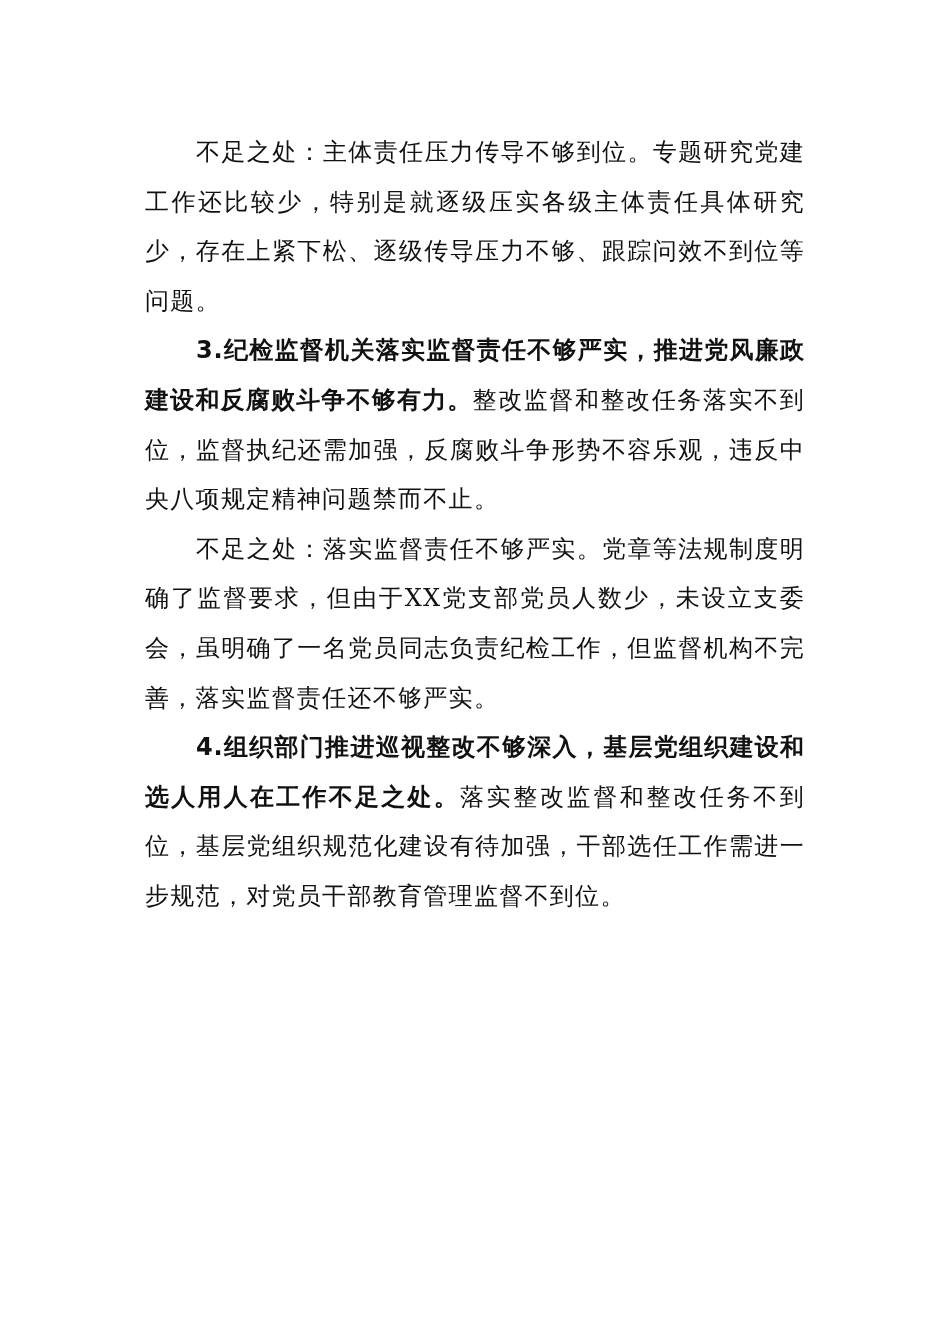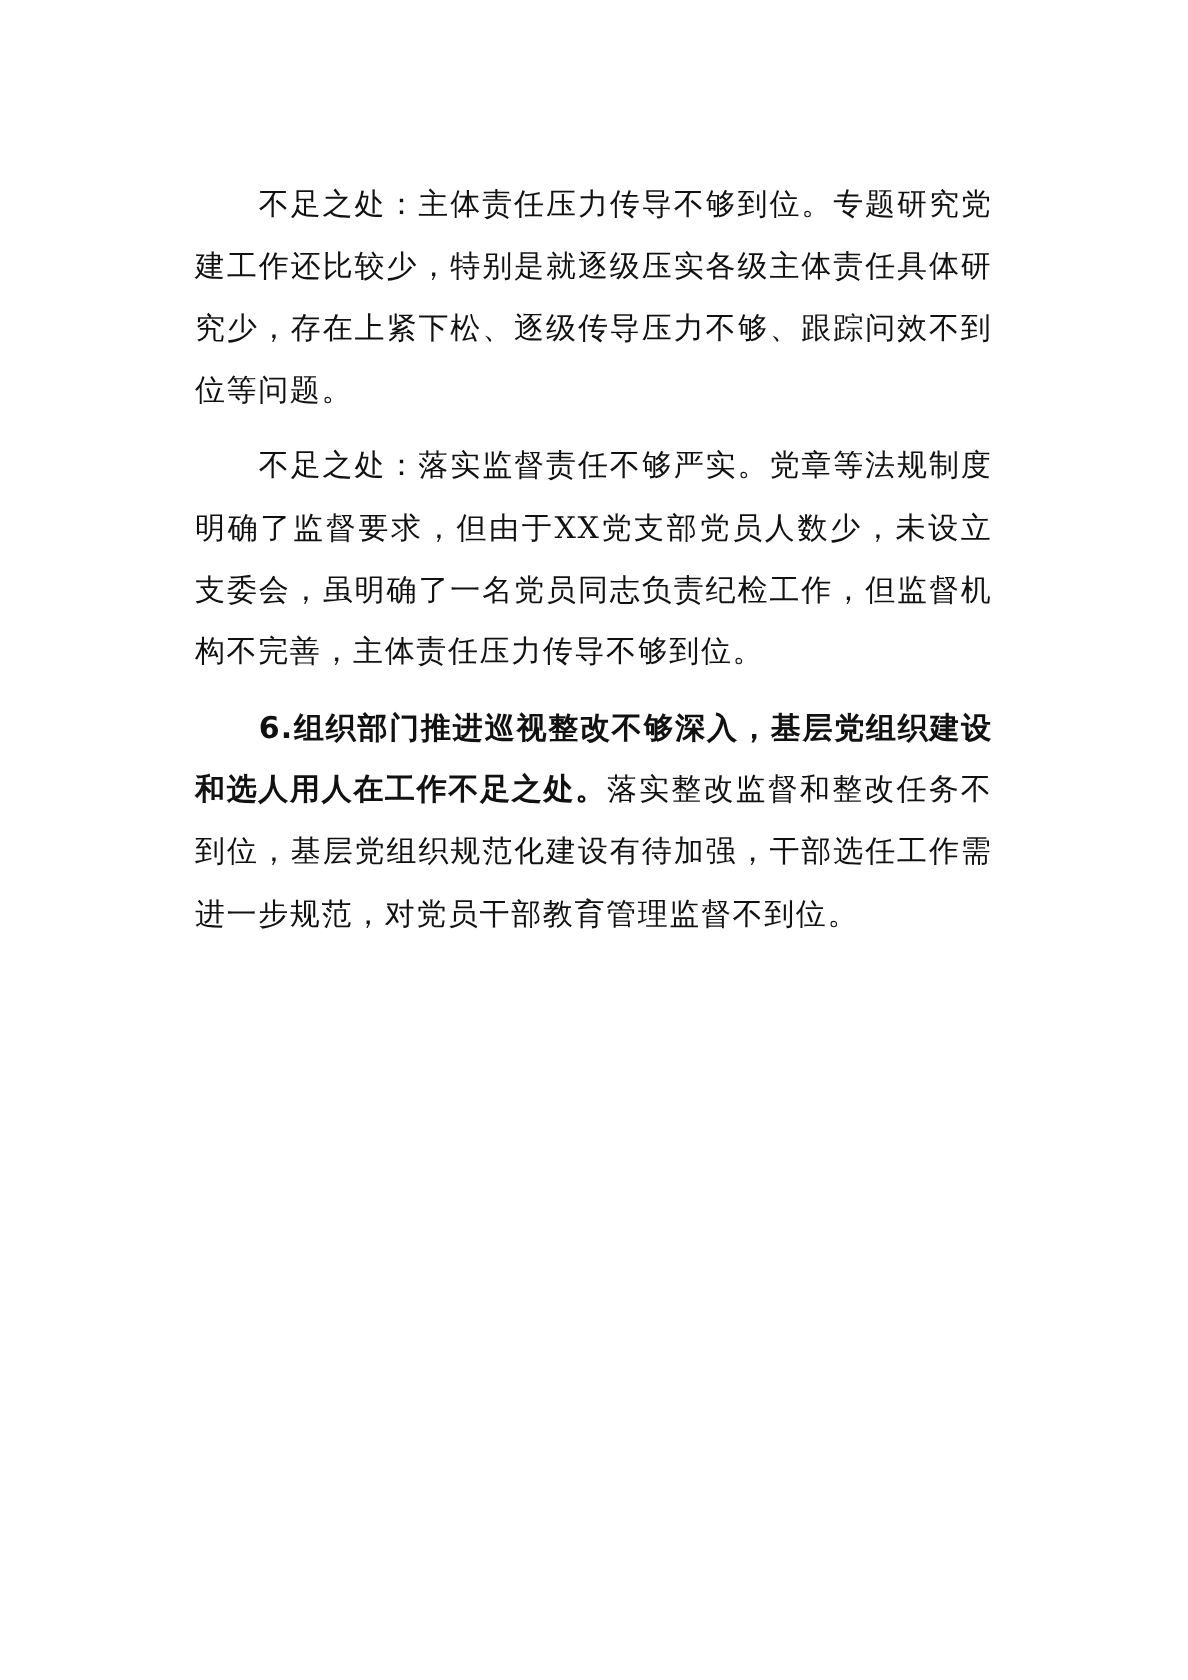--- a/index.html
+++ b/index.html
@@ -19,35 +19,38 @@
     top: 128px;
     width: 660px;
     font-family: "DejaVu Serif", "Liberation Serif", serif;
     font-size: 24px;
     line-height: 49.6px;
     color: #111111;
     letter-spacing: 1.3px;
     text-align: justify;
   }
   .para {
-    margin: 11px;
+    margin: 0;
     text-indent: 51px;
   }
   .bold {
     font-weight: bold;
     font-family: "DejaVu Sans", "Liberation Sans", sans-serif;
     letter-spacing: 0.9px;
   }
 </style>
 </head>
 <body>
 
 <div class="page">
   <p class="para">
     <span class="bold"></span><span>不足之处：主体责任压力传导不够到位。专题研究党建工作还比较少，特别是就逐级压实各级主体责任具体研究少，存在上紧下松、逐级传导压力不够、跟踪问效不到位等问题。</span>
   </p>
   <p class="para">
-    <span class="bold"></span><span>不足之处：落实监督责任不够严实。党章等法规制度明确了监督要求，但由于XX党支部党员人数少，未设立支委会，虽明确了一名党员同志负责纪检工作，但监督机构不完善，主体责任压力传导不够到位。</span>
+    <span class="bold">3.纪检监督机关落实监督责任不够严实，推进党风廉政建设和反腐败斗争不够有力。</span><span>整改监督和整改任务落实不到位，监督执纪还需加强，反腐败斗争形势不容乐观，违反中央八项规定精神问题禁而不止。</span>
   </p>
   <p class="para">
-    <span class="bold">6.组织部门推进巡视整改不够深入，基层党组织建设和选人用人在工作不足之处。</span><span>落实整改监督和整改任务不到位，基层党组织规范化建设有待加强，干部选任工作需进一步规范，对党员干部教育管理监督不到位。</span>
+    <span class="bold"></span><span>不足之处：落实监督责任不够严实。党章等法规制度明确了监督要求，但由于XX党支部党员人数少，未设立支委会，虽明确了一名党员同志负责纪检工作，但监督机构不完善，落实监督责任还不够严实。</span>
+  </p>
+  <p class="para">
+    <span class="bold">4.组织部门推进巡视整改不够深入，基层党组织建设和选人用人在工作不足之处。</span><span>落实整改监督和整改任务不到位，基层党组织规范化建设有待加强，干部选任工作需进一步规范，对党员干部教育管理监督不到位。</span>
   </p>
 </div>
 
 </body></html>

